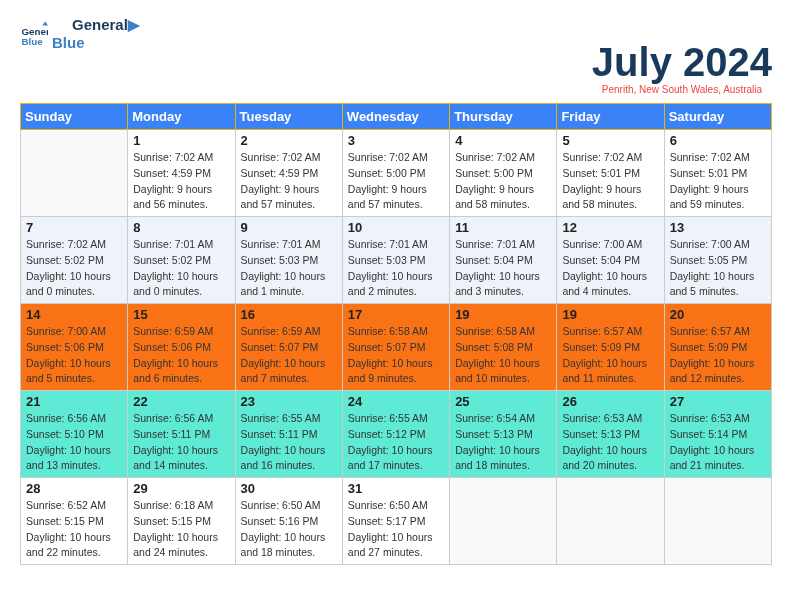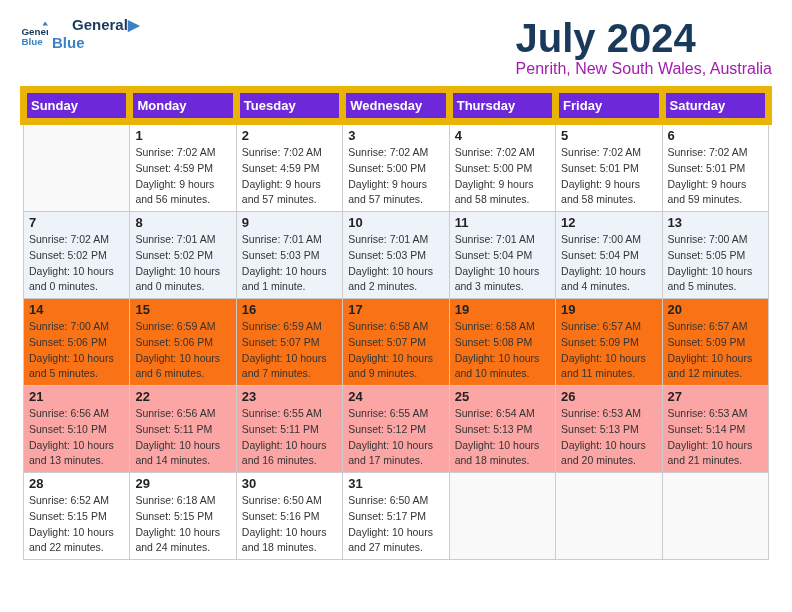--- a/index.html
+++ b/index.html
@@ -1,35 +1,35 @@
 <!DOCTYPE html>
 <html><head>
   <meta charset="utf-8">
   <style>
     * { box-sizing: border-box; margin: 0; padding: 0; }
     body { font-family: Arial, sans-serif; background: #fff; width: 792px; min-height: 612px; }
     .container { padding: 16px 20px; }
     .header { display: flex; justify-content: space-between; align-items: flex-start; margin-bottom: 8px; }
     .logo { display: flex; align-items: center; }
     .logo-icon { width: 28px; height: 28px; margin-right: 4px; }
-    .title-block { text-align: left; }
+    .title-block { text-align: center; margin-top: 24px; }
     .month-year { font-size: 40px; font-weight: bold; color: #1a3a5c; line-height: 1.1; }
-    .location { font-size: 16px; color: #a21caf; }
+    .location { font-size: 10px; color: #ef4444; }
     .calendar { width: 100%; border-collapse: collapse; margin-top: 6px; }
-    .calendar th { background: #6d28d9; color: #fff; font-size: 13px; font-weight: 600; padding: 5px 4px; text-align: left; border: 7px solid #eab308; }
+    .calendar th { background: #3b82f6; color: #fff; font-size: 13px; font-weight: 600; padding: 5px 4px; text-align: left; border: 1px solid #eab308; }
     .calendar td { border: 1px solid #ccc; vertical-align: top; padding: 3px 5px; min-width: 100px; background: #fff; }
     .calendar tr:nth-child(even) td { background: #f5f8fc; }
     .calendar tr:nth-child(odd) td { background: #fff; }
     .day-number { font-size: 13px; font-weight: bold; color: #222; display: block; margin-bottom: 2px; }
     .day-info { font-size: 10.5px; color: #333; line-height: 1.5; }
     .empty-cell { background: #f9f9f9 !important; }
     .calendar tbody tr:nth-child(1) td { background: #fff; }
     .calendar tbody tr:nth-child(2) td { background: #eef3fa; }
     .calendar tbody tr:nth-child(3) td { background: #f97316; }
-    .calendar tbody tr:nth-child(4) td { background: #fca5a5; }
+    .calendar tbody tr:nth-child(4) td { background: #5eead4; }
     .calendar tbody tr:nth-child(5) td { background: #fff; margin-top: 28px; }
   </style>
 </head>
 <body>
 
 <div class="container">
   <div class="header">
     <div class="logo">
       <svg class="logo-icon" viewBox="0 0 40 40">
         <text x="2" y="22" font-size="14" font-weight="bold" fill="#1a3a5c">General</text>

